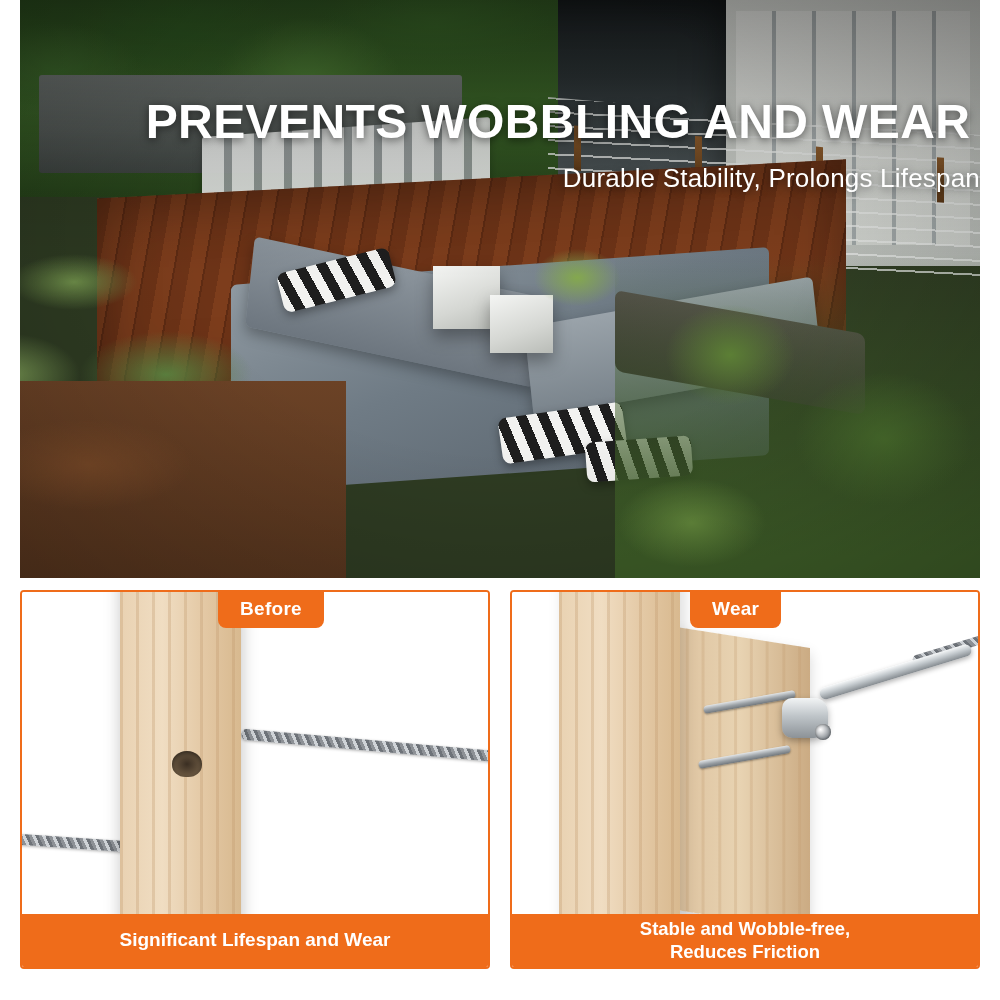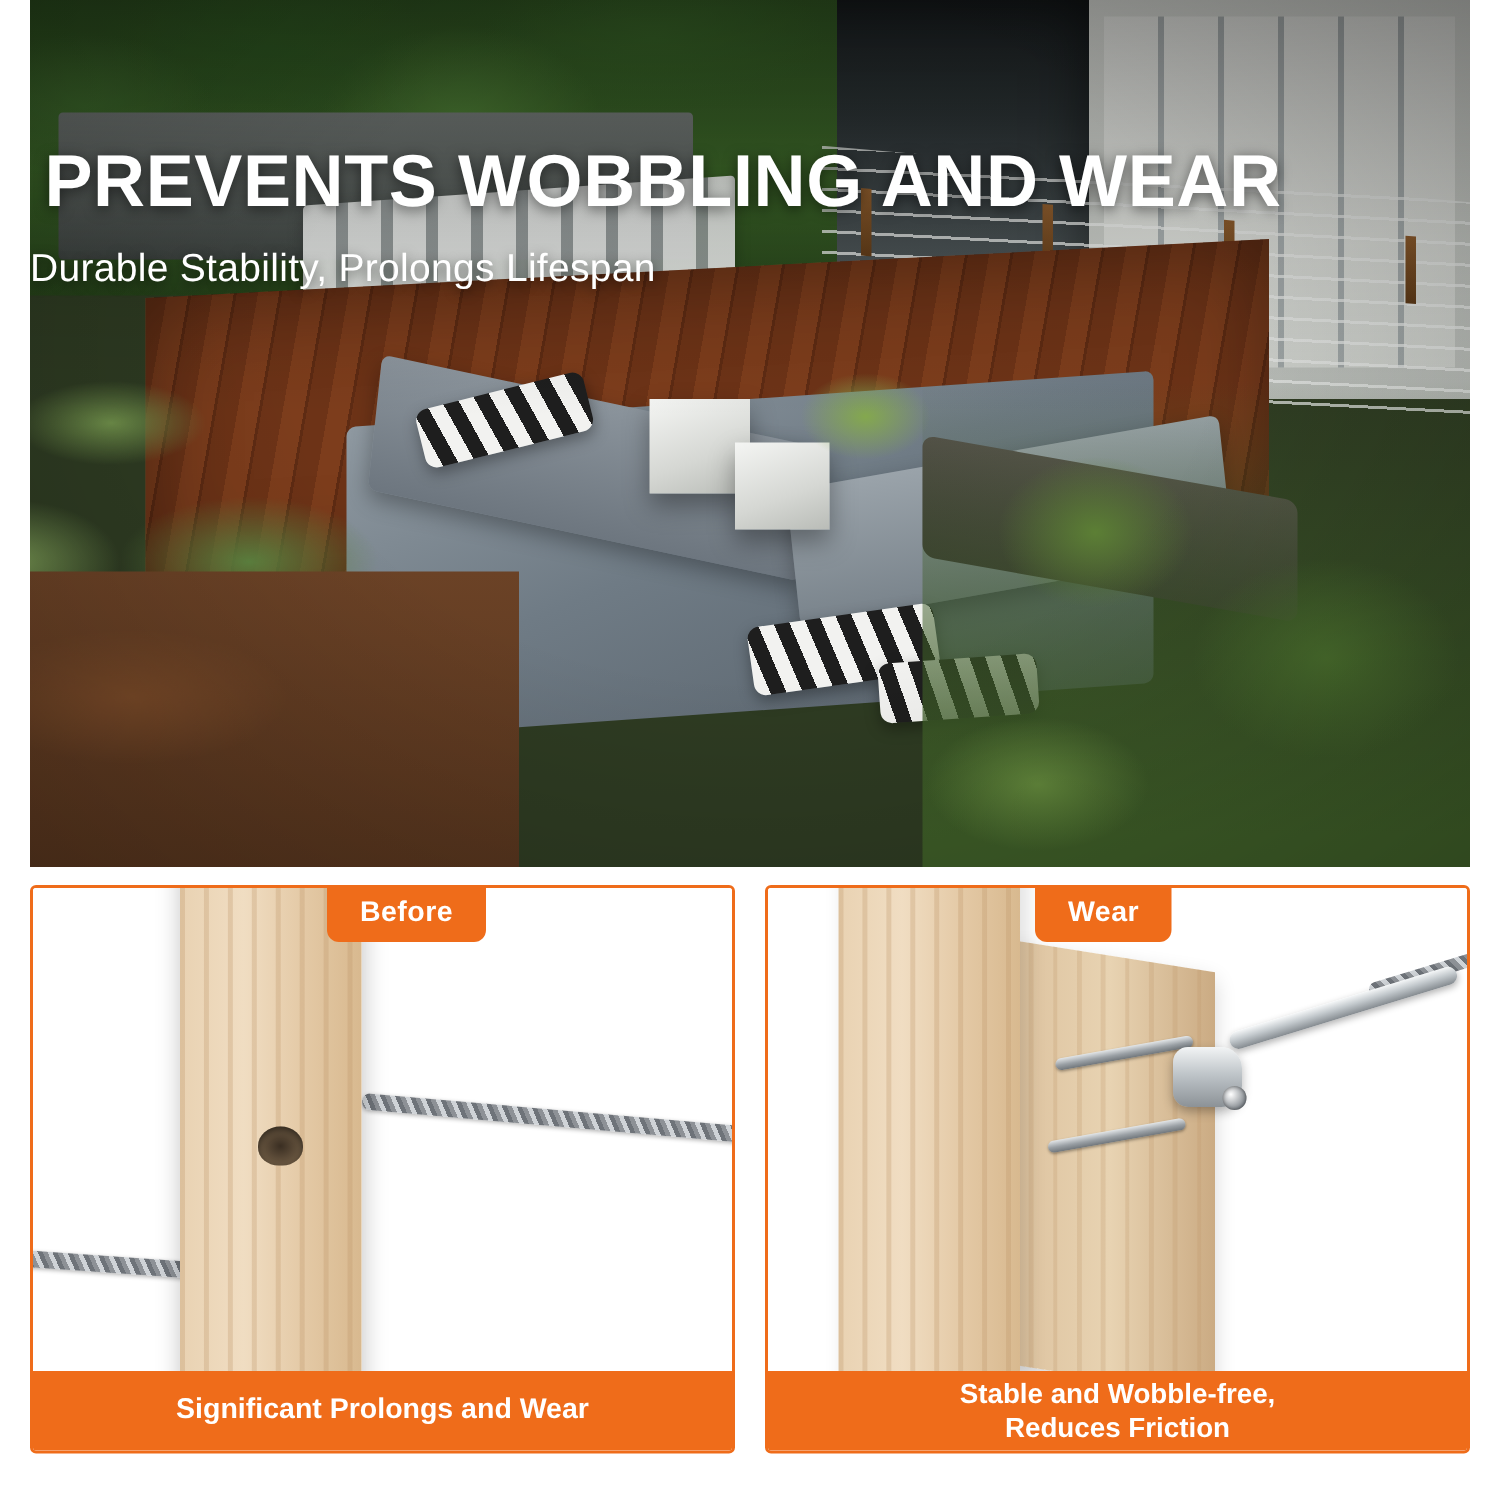--- a/index.html
+++ b/index.html
@@ -264,21 +264,21 @@
     background:
       linear-gradient(180deg, rgba(0,0,0,.34) 0%, rgba(0,0,0,.10) 28%, rgba(0,0,0,0) 48%),
       radial-gradient(ellipse at 50% 40%, rgba(0,0,0,0) 45%, rgba(0,0,0,.22) 100%);
   }
 
   .hero-text {
     position: absolute;
     left: 0;
     top: 96px;
     width: 100%;
-    text-align: left;
+    text-align: right;
     color: #ffffff;
   }
   .hero-title {
     font-size: 49px;
     font-weight: 700;
     letter-spacing: 0.4px;
     line-height: 1.04;
     text-shadow: 0 2px 9px rgba(0,0,0,.55);
     white-space: nowrap;
     transform: scaleX(0.98);
@@ -499,21 +499,21 @@
 
     <div class="panel">
       <div class="panel-img">
         <div class="cable cable-right"></div>
         <div class="cable cable-left"></div>
         <div class="wood-board before-board">
           <div class="before-hole"></div>
         </div>
       </div>
       <div class="badge badge-before">Before</div>
-      <div class="caption">Significant Prolongs and Wear</div>
+      <div class="caption">Significant Lifespan and Wear</div>
     </div>
 
     <div class="panel">
       <div class="panel-img">
         <div class="wood-board after-board2"></div>
         <div class="screw s1"></div>
         <div class="screw s2"></div>
         <div class="turnbuckle-cable"></div>
         <div class="turnbuckle"></div>
         <div class="fitting-body"></div>

